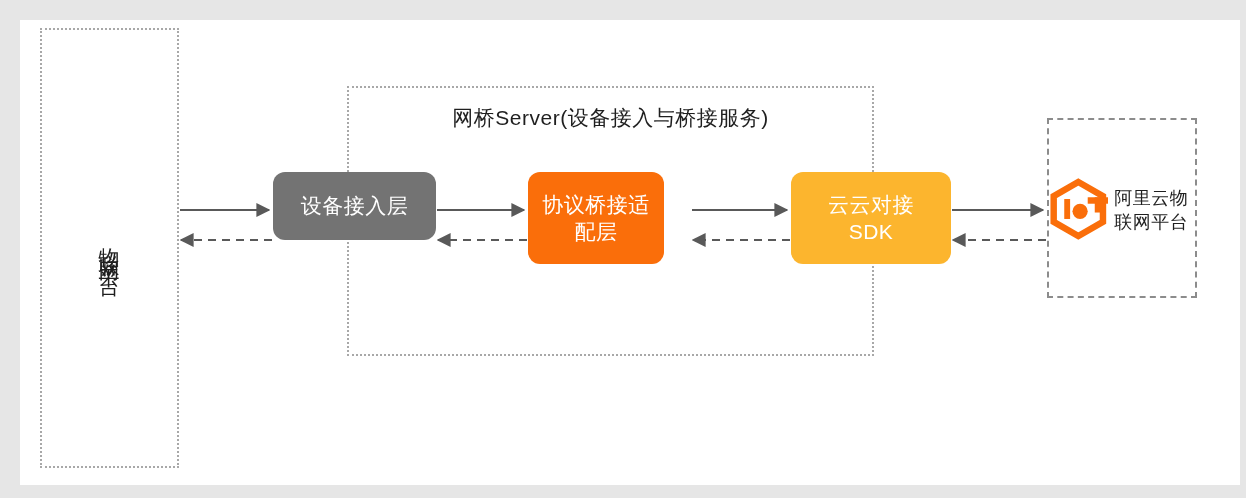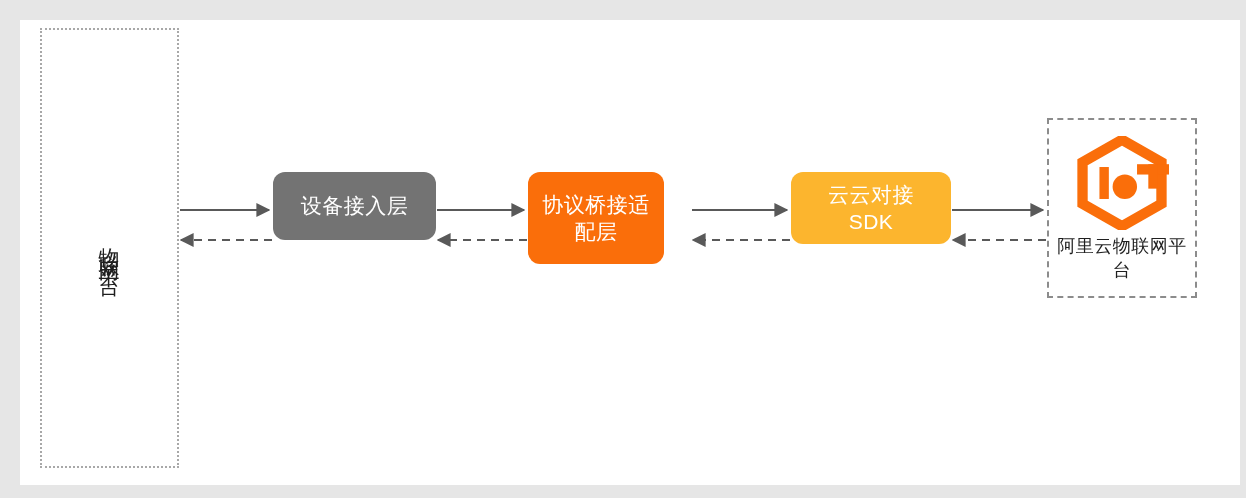--- a/index.html
+++ b/index.html
@@ -85,21 +85,21 @@
     color: #1f1f1f;
     letter-spacing: 0.5px;
   }
 
   #alicloud-iot-box {
     left: 1047px;
     top: 118px;
     width: 150px;
     height: 180px;
     display: flex;
-    flex-direction: column;
+    flex-direction: row;
     align-items: center;
     justify-content: center;
   }
   #alicloud-iot-logo {
     width: 94px;
     height: 94px;
     margin-top: 2px;
   }
   #alicloud-iot-label {
     margin-top: 4px;
@@ -137,21 +137,21 @@
     left: 528px;
     top: 172px;
     width: 136px;
     height: 92px;
     background: #FA6E0A;
   }
   #node-cloud-sdk {
     left: 791px;
     top: 172px;
     width: 160px;
-    height: 72px;
+    height: 92px;
     background: #FCB52E;
   }
 
   
   #arrow-layer {
     position: absolute;
     left: 0;
     top: 0;
     width: 1246px;
     height: 498px;
@@ -164,20 +164,23 @@
 <div id="canvas"></div>
 
 <div class="diagram">
 
   <div class="dotted-box" id="iot-platform-left">
     <div class="vertical-label">
       <span class="vtext">物联网平台</span>
     </div>
   </div>
 
+  <div class="dotted-box" id="bridge-server-container">
+    <div id="bridge-server-title">网桥Server(设备接入与桥接服务)</div>
+  </div>
 
   <div class="node" id="node-device-access">
     <span>设备接入层</span>
   </div>
 
   <div class="node" id="node-protocol-bridge">
     <span style="max-width:118px;">协议桥接适配层</span>
   </div>
 
   <div class="node" id="node-cloud-sdk">

